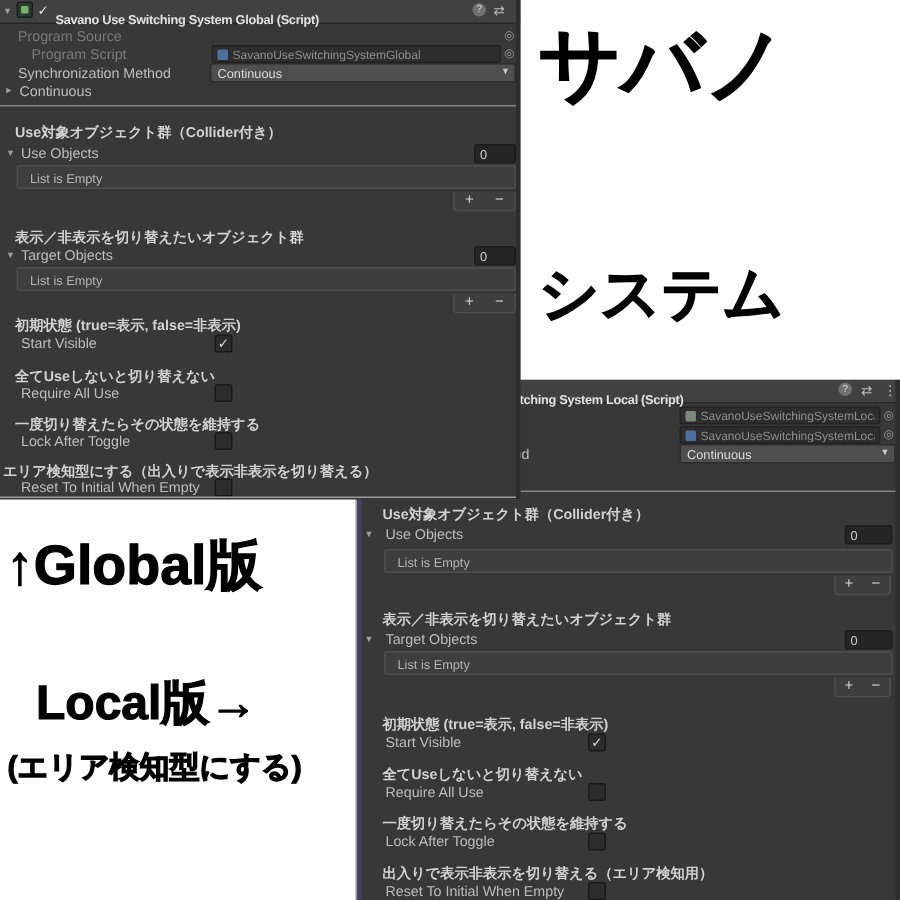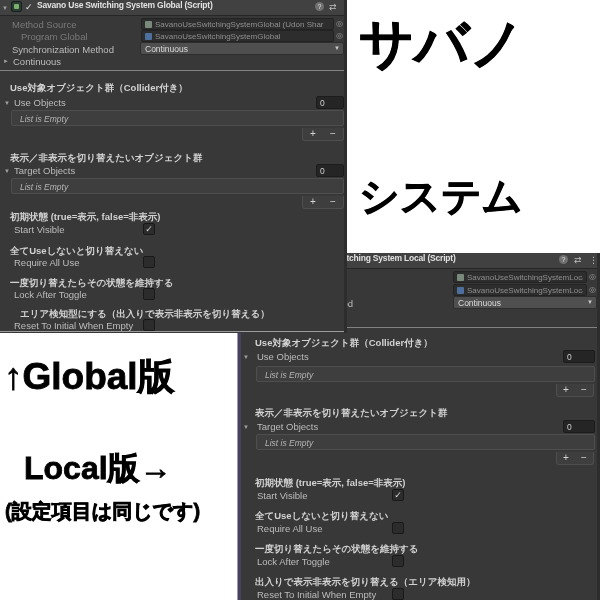--- a/index.html
+++ b/index.html
@@ -1,20 +1,20 @@
 <!DOCTYPE html>
 <html><head>
 <meta charset="utf-8">
 <style>
   html,body{margin:0;padding:0;background:#222;}
   #canvas{position:relative;width:600px;height:600px;background:#ffffff;overflow:hidden;
           font-family:"Liberation Sans","DejaVu Sans",sans-serif;}
   .panel{position:absolute;background:#383838;overflow:hidden;}
   .hdr{position:absolute;left:0;top:0;right:0;height:15px;background:#414141;border-bottom:1px solid #262626;}
-  .htitle{position:absolute;top:0;font-size:8.5px;font-weight:bold;color:#e2e2e2;letter-spacing:-0.2px;white-space:nowrap;}
+  .htitle{position:absolute;top:8px;font-size:8.5px;font-weight:bold;color:#e2e2e2;letter-spacing:-0.2px;white-space:nowrap;}
   .hicon{position:absolute;top:2px;font-size:9px;color:#bdbdbd;line-height:10px;}
   .hicon.help{width:9px;height:9px;border-radius:50%;background:#707070;color:#e0e0e0;font-size:7px;text-align:center;line-height:9px;}
   .scripticon{position:absolute;width:11px;height:11px;border-radius:2px;background:#2b3a33;border:1px solid #16211c;box-sizing:border-box;}
   .scripticon i{position:absolute;left:2px;top:2px;width:5px;height:5px;border-radius:1px;background:#79b06a;}
   .enchk{position:absolute;font-size:9px;color:#e0e0e0;font-weight:bold;}
   .fold{position:absolute;font-size:6px;color:#9f9f9f;line-height:7px;}
   .lbl{position:absolute;font-size:9.5px;color:#bdbdbd;white-space:nowrap;}
   .lbl.dis{color:#7a7a7a;}
   .lbl.r{text-align:right;}
   .jp{position:absolute;font-size:9.5px;font-weight:bold;color:#d2d2d2;white-space:nowrap;}
@@ -24,21 +24,21 @@
   .ficon{width:7px;height:7px;border-radius:1px;flex:0 0 auto;}
   .ficon.asset{background:#7a8a7a;}
   .ficon.script{background:#4d6f9e;}
   .picker{position:absolute;font-size:8px;color:#9a9a9a;line-height:12px;}
   .dropdown{position:absolute;height:13px;background:#4f4f4f;border:1px solid #2d2d2d;border-radius:2px;box-sizing:border-box;}
   .ddtext{position:absolute;left:4px;top:1px;font-size:8.5px;color:#dcdcdc;white-space:nowrap;}
   .ddarrow{position:absolute;right:3px;top:2px;font-size:6px;color:#c8c8c8;}
   .sizebox{position:absolute;height:13px;background:#252525;border:1px solid #1c1c1c;border-radius:2px;box-sizing:border-box;
            font-size:8.5px;color:#cfcfcf;padding:1px 0 0 3px;}
   .listbox{position:absolute;height:16px;background:#3e3e3e;border:1px solid #4e4e4e;border-radius:2px;box-sizing:border-box;}
-  .listbox .empty{position:absolute;left:8px;top:3px;font-size:8.5px;color:#b5b5b5;white-space:nowrap;font-style:italic;}
+  .listbox .empty{position:absolute;left:8px;top:3px;font-size:8.5px;color:#b5b5b5;white-space:nowrap;}
   .footer{position:absolute;height:13px;background:#3e3e3e;border:1px solid #4e4e4e;border-top:none;border-radius:0 0 3px 3px;
           display:flex;align-items:center;justify-content:space-around;box-sizing:border-box;}
   .footer span{font-size:10px;color:#d5d5d5;line-height:1;}
   .chk{position:absolute;width:12px;height:12px;background:#2c2c2c;border:1px solid #191919;border-radius:2px;box-sizing:border-box;text-align:center;}
   .chk span{font-size:9px;color:#d8d8d8;line-height:10px;display:block;}
   .sep{position:absolute;height:1px;background:#828282;}
   .white{position:absolute;background:#ffffff;}
   .big{position:absolute;font-weight:bold;color:#000;white-space:nowrap;-webkit-text-stroke:0.8px #000;}
   .edge{position:absolute;background:#2d2d2d;}
   .pstrip{position:absolute;width:4px;background:#47415f;border-left:1px solid #9d97bf;box-sizing:border-box;}
@@ -129,44 +129,40 @@
   </div>
 
   <div class="white" style="left:347px;top:0;width:253px;height:253px">
     <div class="big" style="left:12px;top:20px;font-size:54px;line-height:46px">サバノ</div>
     <div class="big" style="left:12px;top:173px;font-size:40px;line-height:46px">システム</div>
   </div>
 
   <div class="white" style="left:0;top:333px;width:237px;height:267px">
     <div class="big" style="left:4px;top:19px;font-size:37px">↑Global版</div>
     <div class="big" style="left:24px;top:114px;font-size:32px">Local版→</div>
-    <div class="big" style="left:5px;top:165px;font-size:20px">(設定項目は同じです)</div>
+    <div class="big" style="left:5px;top:165px;font-size:20px">(エリア検知型にする)</div>
   </div>
 
   <div class="panel" style="left:0;top:0;width:347px;height:333px;">
     <div class="hdr">
       <span class="fold" style="left:2px;top:5px;position:absolute">▼</span>
       <span class="scripticon" style="left:11px;top:1px">
           <i></i>
         </span>
       <span class="enchk" style="left:25px;top:2px">✓</span>
       <span class="htitle" style="left:37px">Savano Use Switching System Global (Script)</span>
       <span class="hicon help" style="left:315px">?</span>
       <span class="hicon" style="left:329px">⇄</span>
       <span class="hicon" style="left:342px">⋮</span>
     </div>
 
-    <div class="lbl dis" style="left:12px;top:19px">Method Source</div>
-    <div class="objfield" style="left:141px;top:18px;width:193px">
-      <span class="ficon asset"></span>
-      <span class="fval">SavanoUseSwitchingSystemGlobal (Udon Shar</span>
-    </div>
+    <div class="lbl dis" style="left:12px;top:19px">Program Source</div>
     <span class="picker" style="left:336px;top:18px">◎</span>
 
-    <div class="lbl dis" style="left:21px;top:31px">Program Global</div>
+    <div class="lbl dis" style="left:21px;top:31px">Program Script</div>
     <div class="objfield" style="left:141px;top:30px;width:193px">
       <span class="ficon script"></span>
       <span class="fval">SavanoUseSwitchingSystemGlobal</span>
     </div>
     <span class="picker" style="left:336px;top:30px">◎</span>
 
     <div class="lbl" style="left:12px;top:44px">Synchronization Method</div>
     <div class="dropdown" style="left:140px;top:42px;width:204px">
       <span class="ddtext">Continuous</span>
       <span class="ddarrow">▼</span>
@@ -212,21 +208,21 @@
     <div class="chk" style="left:143px;top:256px">
       <span></span>
     </div>
 
     <div class="jp" style="left:10px;top:277px">一度切り替えたらその状態を維持する</div>
     <div class="lbl" style="left:14px;top:289px">Lock After Toggle</div>
     <div class="chk" style="left:143px;top:288px">
       <span></span>
     </div>
 
-    <div class="jp" style="left:20px;top:308px">エリア検知型にする（出入りで表示非表示を切り替える）</div>
+    <div class="jp" style="left:2px;top:308px">エリア検知型にする（出入りで表示非表示を切り替える）</div>
     <div class="lbl" style="left:14px;top:320px">Reset To Initial When Empty</div>
     <div class="chk" style="left:143px;top:319px">
       <span></span>
     </div>
 
     <div class="sep" style="left:0;top:331px;width:347px;background:#9a9a9a"></div>
     <div class="edge" style="left:344px;top:0;width:3px;height:333px"></div>
   </div>
 
 </div>

